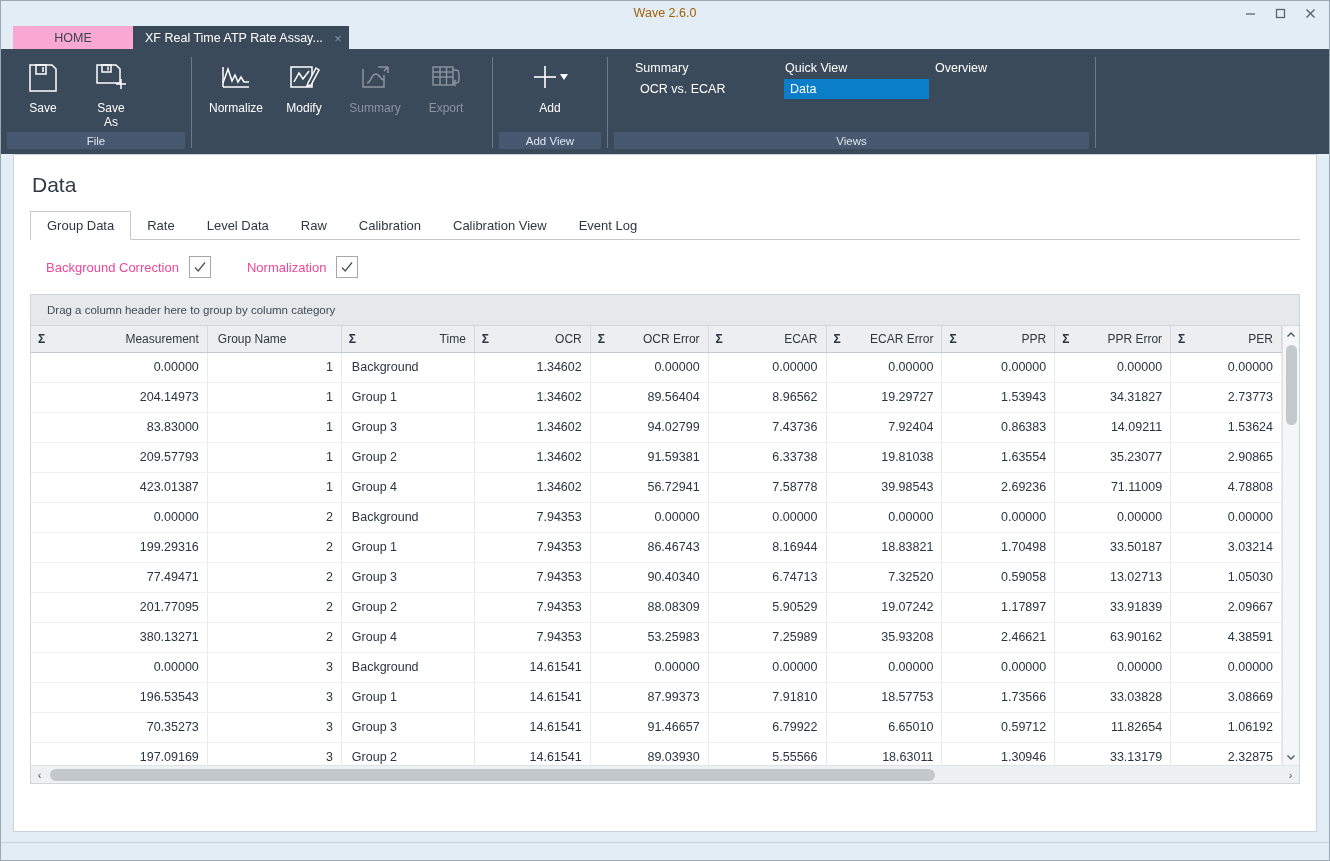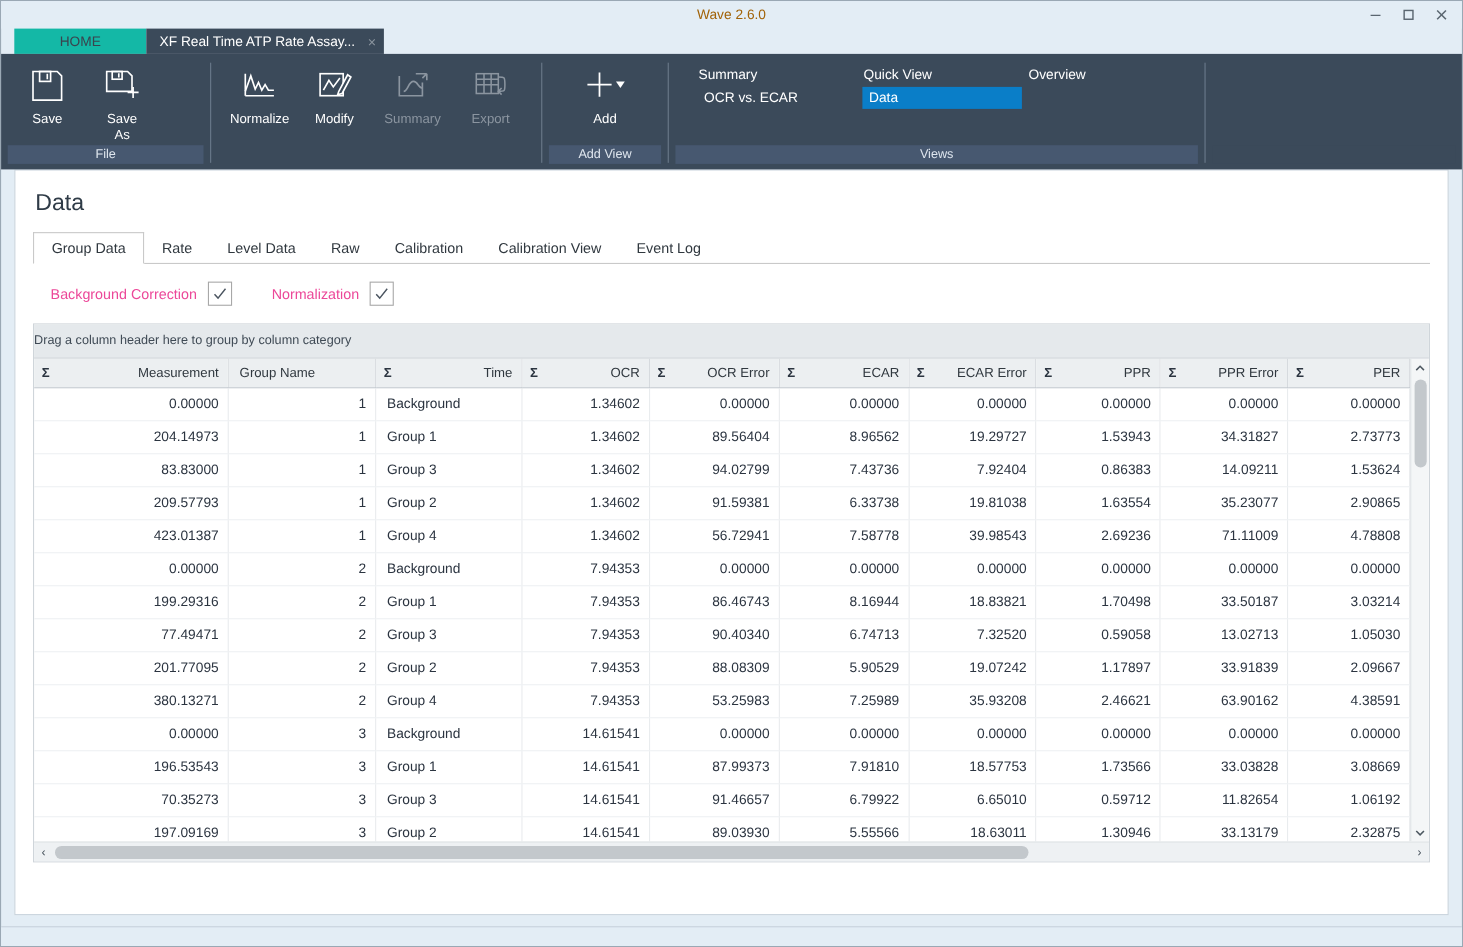--- a/index.html
+++ b/index.html
@@ -40,21 +40,21 @@
   
   .tabstrip {
     height: 23px; flex: 0 0 23px; position: relative;
     display: flex; align-items: flex-end; padding-left: 12px;
   }
   .tab {
     height: 23px; display: flex; align-items: center; justify-content: center;
     font-size: 12.5px; position: relative;
   }
   .tab-home {
-    width: 120px; background: #14b8a6; color: #3a444e; text-align: right;
+    width: 120px; background: #f9a8d4; color: #3a444e; text-align: right;
   }
   .tab-doc {
     min-width: 188px; background: #3b4a5a; color: #ffffff;
     padding: 0 26px 0 12px; justify-content: flex-start;
   }
   .tab-close {
     position: absolute; right: 7px; top: 50%; transform: translateY(-50%);
     color: #8a949e; font-size: 13px; line-height: 1;
   }
 
@@ -130,21 +130,21 @@
   }
   .opt + .opt { margin-left: 36px; }
 
   
   .grid {
     border: 1px solid #cfd5da; display: flex; flex-direction: column;
     height: 490px; background: #fff;
   }
   .grouppanel {
     height: 31px; background: #e5e9ec; border-bottom: 1px solid #d3d8dc;
-    display: flex; align-items: center; padding-left: 0;
+    display: flex; align-items: center; padding-left: 16px;
     font-size: 11.5px; color: #3f4a55;
   }
   .gridmain { flex: 1; display: flex; overflow: hidden; }
   .gridcols { flex: 1; display: flex; flex-direction: column; overflow: hidden; }
 
   table.dt { border-collapse: collapse; width: 100%; table-layout: fixed; }
   table.dt th {
     background: #eceff1; border-right: 1px solid #d6dade; border-bottom: 1px solid #c4cad0;
     height: 26px; font-weight: normal; font-size: 12px; color: #30383f;
     padding: 0 8px; position: relative;

